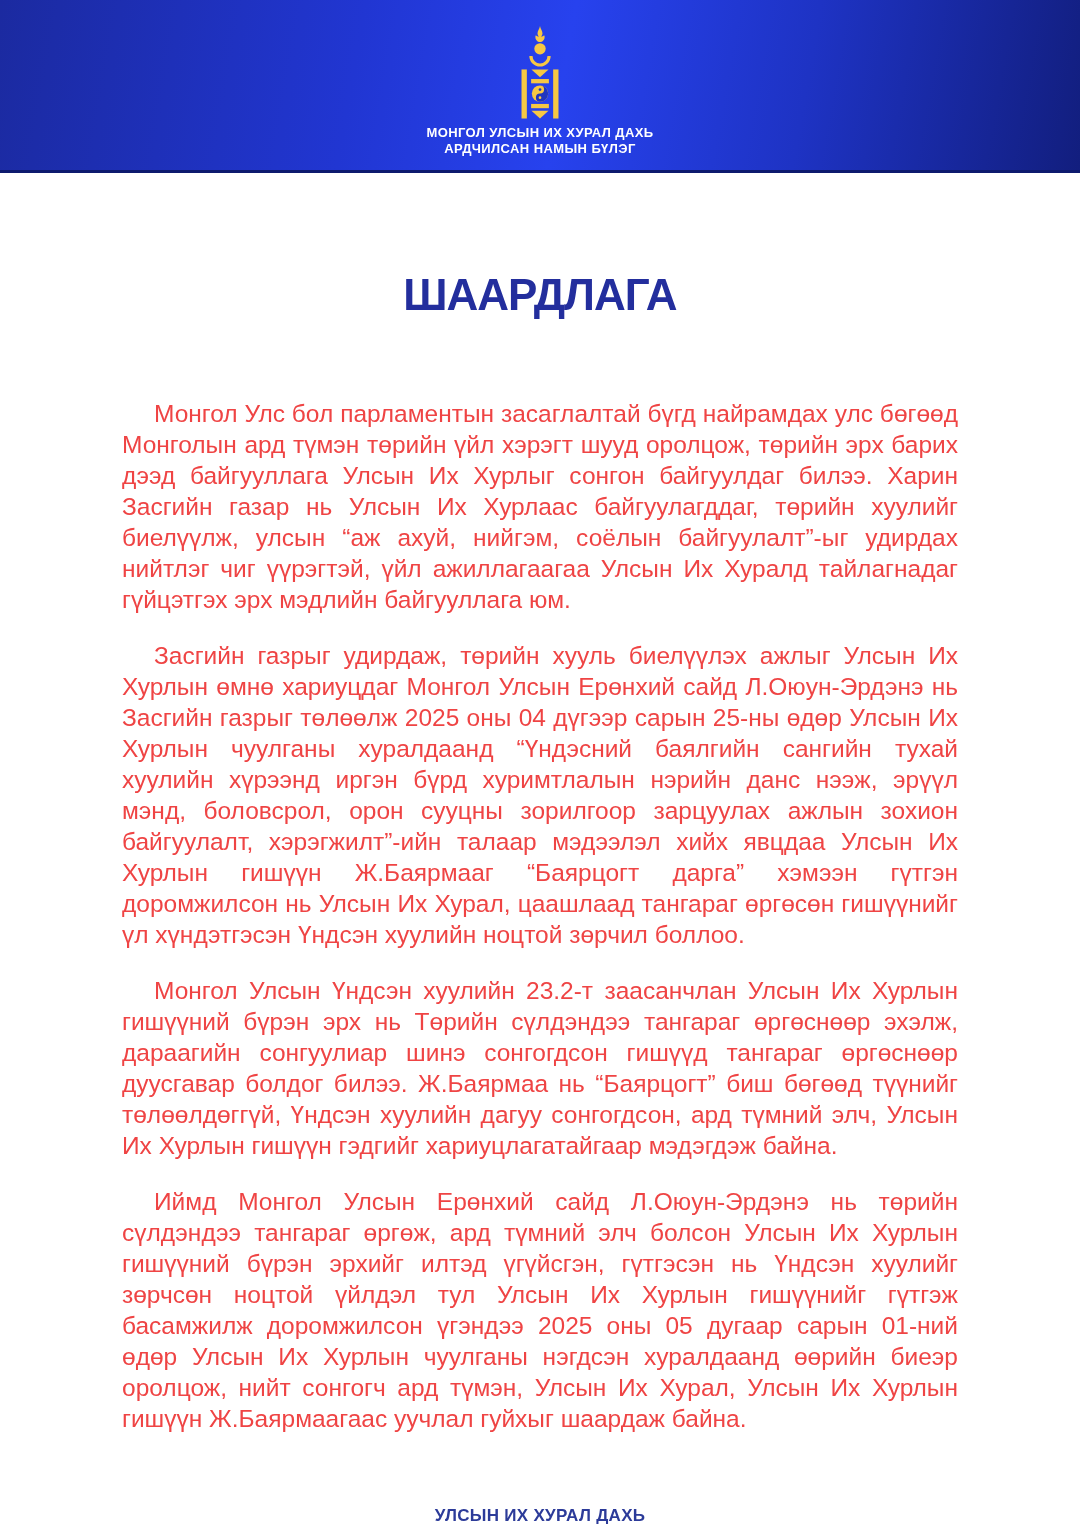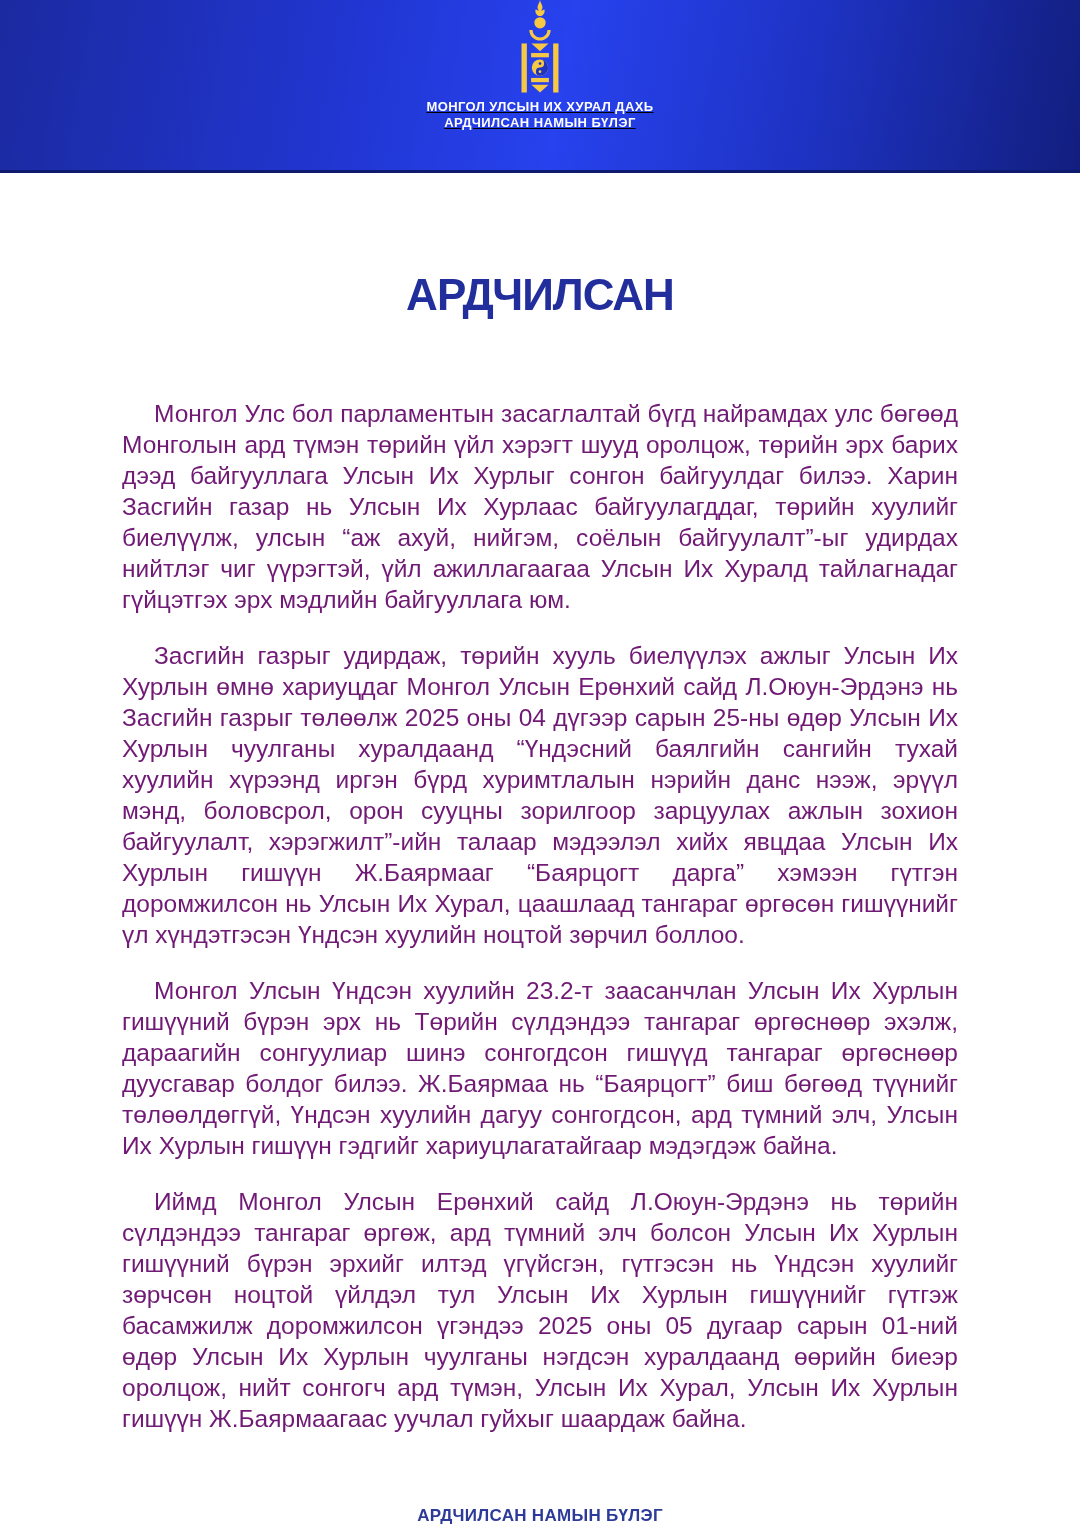--- a/index.html
+++ b/index.html
@@ -7,36 +7,36 @@
   body {
     width:1080px; height:1528px;
     font-family:"Liberation Sans","DejaVu Sans",sans-serif;
     position:relative; overflow:hidden;
   }
   .banner {
     height:173px;
     background:linear-gradient(100deg,#1b2aa0 0%,#2136d2 33%,#2742ee 52%,#1e33c4 74%,#121e7e 100%);
     border-bottom:3px solid #0d1a6e;
     display:flex; flex-direction:column; align-items:center; justify-content:flex-start;
-    text-decoration:underline;
+    padding-top:26px;
   }
   .logo { width:64px; height:94px; display:block; }
   .org { margin-top:5px; text-align:center; color:#ffffff; }
   .org div {
     font-size:13px; font-weight:bold; letter-spacing:0.4px; line-height:16px;
     text-transform:uppercase;
   }
   h1.doc-title {
     margin-top:100px; text-align:center;
     font-size:44px; line-height:1; font-weight:bold;
     letter-spacing:-1px; color:#232e9d;
   }
   .doc-body {
     width:836px; margin:81px auto 0 auto;
-    color:#701a75;
+    color:#ef4444;
   }
   .doc-body p {
     font-size:24.5px; line-height:31px;
     text-align:justify; text-indent:32px;
     margin-bottom:25px;
   }
   .doc-body p:last-child { margin-bottom:12px; }
   .sig {
     margin-top:70px; text-align:center; color:#2c3b99;
   }
@@ -80,27 +80,28 @@
       </g>
       <circle cx="45" cy="100.75" r="1.9" fill="#f7c844"></circle>
     </svg>
     <div class="org">
       <div>МОНГОЛ УЛСЫН ИХ ХУРАЛ ДАХЬ</div>
       <div>АРДЧИЛСАН НАМЫН БҮЛЭГ</div>
     </div>
   </header>
 
   <main>
-    <h1 class="doc-title">АРДЧИЛСАН</h1>
+    <h1 class="doc-title">ШААРДЛАГА</h1>
 
     <section class="doc-body">
       <p>Монгол Улс бол парламентын засаглалтай бүгд найрамдах улс бөгөөд Монголын ард түмэн төрийн үйл хэрэгт шууд оролцож, төрийн эрх барих дээд байгууллага Улсын Их Хурлыг сонгон байгуулдаг билээ. Харин Засгийн газар нь Улсын Их Хурлаас байгуулагддаг, төрийн хуулийг биелүүлж, улсын “аж ахуй, нийгэм, соёлын байгуулалт”-ыг удирдах нийтлэг чиг үүрэгтэй, үйл ажиллагаагаа Улсын Их Хуралд тайлагнадаг гүйцэтгэх эрх мэдлийн байгууллага юм.</p>
       <p>Засгийн газрыг удирдаж, төрийн хууль биелүүлэх ажлыг Улсын Их Хурлын өмнө хариуцдаг Монгол Улсын Ерөнхий сайд Л.Оюун-Эрдэнэ нь Засгийн газрыг төлөөлж 2025 оны 04 дүгээр сарын 25-ны өдөр Улсын Их Хурлын чуулганы хуралдаанд “Үндэсний баялгийн сангийн тухай хуулийн хүрээнд иргэн бүрд хуримтлалын нэрийн данс нээж, эрүүл мэнд, боловсрол, орон сууцны зорилгоор зарцуулах ажлын зохион байгуулалт, хэрэгжилт”-ийн талаар мэдээлэл хийх явцдаа Улсын Их Хурлын гишүүн Ж.Баярмааг “Баярцогт дарга” хэмээн гүтгэн доромжилсон нь Улсын Их Хурал, цаашлаад тангараг өргөсөн гишүүнийг үл хүндэтгэсэн Үндсэн хуулийн ноцтой зөрчил боллоо.</p>
       <p>Монгол Улсын Үндсэн хуулийн 23.2-т заасанчлан Улсын Их Хурлын гишүүний бүрэн эрх нь Төрийн сүлдэндээ тангараг өргөснөөр эхэлж, дараагийн сонгуулиар шинэ сонгогдсон гишүүд тангараг өргөснөөр дуусгавар болдог билээ. Ж.Баярмаа нь “Баярцогт” биш бөгөөд түүнийг төлөөлдөггүй, Үндсэн хуулийн дагуу сонгогдсон, ард түмний элч, Улсын Их Хурлын гишүүн гэдгийг хариуцлагатайгаар мэдэгдэж байна.</p>
       <p>Иймд Монгол Улсын Ерөнхий сайд Л.Оюун-Эрдэнэ нь төрийн сүлдэндээ тангараг өргөж, ард түмний элч болсон Улсын Их Хурлын гишүүний бүрэн эрхийг илтэд үгүйсгэн, гүтгэсэн нь Үндсэн хуулийг зөрчсөн ноцтой үйлдэл тул Улсын Их Хурлын гишүүнийг гүтгэж басамжилж доромжилсон үгэндээ 2025 оны 05 дугаар сарын 01-ний өдөр Улсын Их Хурлын чуулганы нэгдсэн хуралдаанд өөрийн биеэр оролцож, нийт сонгогч ард түмэн, Улсын Их Хурал, Улсын Их Хурлын гишүүн Ж.Баярмаагаас уучлал гуйхыг шаардаж байна.</p>
     </section>
 
     <footer class="sig">
+      <div>УЛСЫН ИХ ХУРАЛ ДАХЬ</div>
       <div>АРДЧИЛСАН НАМЫН БҮЛЭГ</div>
     </footer>
   </main>
 
 </div>
 
 </body></html>

